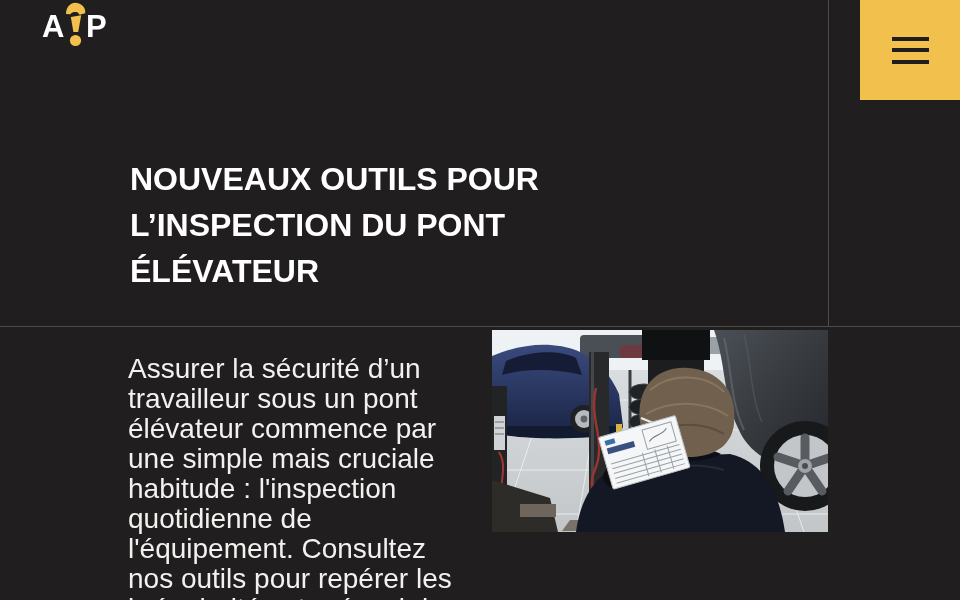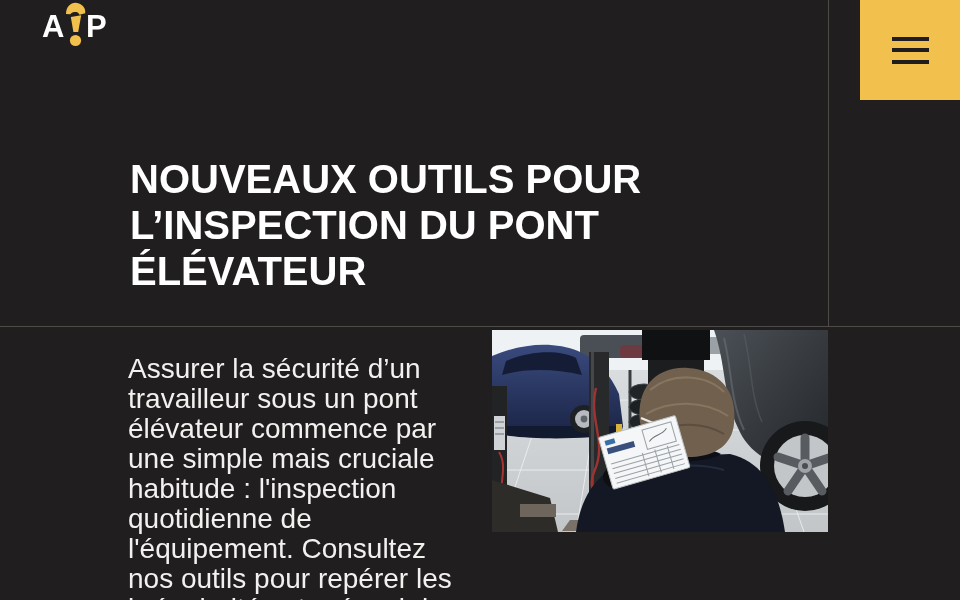--- a/index.html
+++ b/index.html
@@ -39,21 +39,21 @@
     display: flex; align-items: center; justify-content: center;
     cursor: pointer;
   }
   .menu-icon { display: flex; flex-direction: column; gap: 7.5px; }
   .menu-icon .bar { width: 37px; height: 4px; background: #1f1d1d; }
 
   
   .hero-title {
     position: absolute; left: 130px; top: 156px;
     width: 528px; margin: 0;
-    font-size: 40px; line-height: 46px; font-weight: 700;
+    font-size: 32px; line-height: 46px; font-weight: 700;
     color: #ffffff; letter-spacing: 0;
   }
 
   
   .article-intro {
     position: absolute; left: 128px; top: 354px;
     width: 338px; margin: 0;
     font-size: 28px; line-height: 30px; font-weight: 400;
     color: #f3f1ef;
   }

